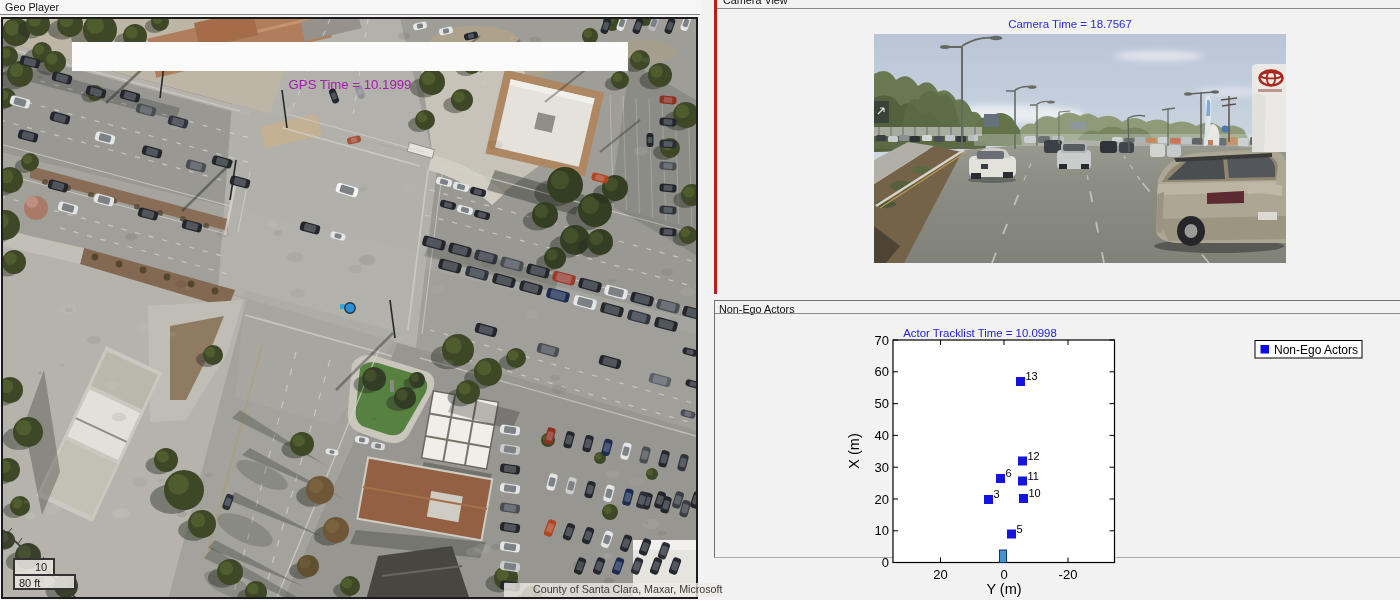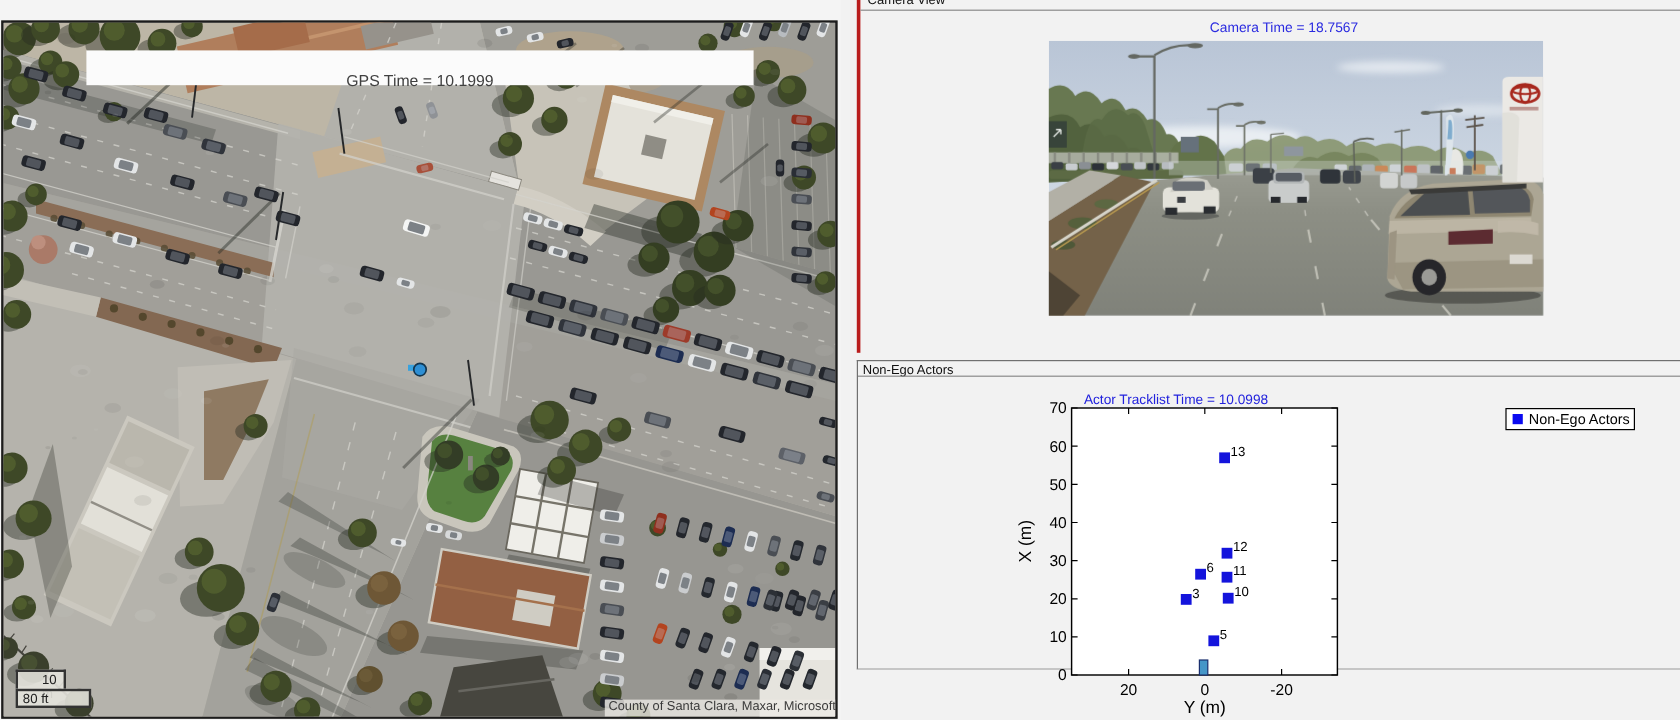--- a/index.html
+++ b/index.html
@@ -2,20 +2,23 @@
 <html><head>
 <meta charset="utf-8">
 <style>
   html,body{margin:0;padding:0;}
   body{width:1400px;height:600px;background:#f2f2f2;font-family:"Liberation Sans",sans-serif;overflow:hidden;position:relative;}
   .abs{position:absolute;}
 </style>
 </head>
 <body>
   <div class="abs" style="left:0;top:0;width:701px;height:600px;background:#f4f4f4;">
+    <div class="abs" style="left:0;top:0;width:700px;height:14px;background:#f6f6f6;border-bottom:1px solid #828282;">
+      <div class="abs" style="left:5px;top:1px;font-size:10.8px;color:#111;">Geo Player</div>
+    </div>
     <div class="abs" style="left:1px;top:17px;width:697px;height:582px;background:#b8b6b0;border:2px solid #1c1c1c;box-sizing:border-box;">
       <svg id="map" width="693" height="578" viewBox="3 19 693 578" preserveAspectRatio="none" style="display:block">
 <rect x="3" y="19" width="693" height="578" fill="#b3b0a8"></rect>
         <polygon points="3,19 400,19 433,158 270,114 3,42" fill="#bdb6a6"></polygon>
         <polygon points="400,19 696,19 696,229 433,158" fill="#9e9d97"></polygon>
         <polygon points="3,227 247,299 168,600 3,600" fill="#b5b3ac"></polygon>
         <polygon points="398,342 696,430 696,600 283,600" fill="#979691"></polygon>
         <ellipse cx="475" cy="42" rx="45" ry="16" fill="#b3a489" opacity="0.8"></ellipse>
         <ellipse cx="505" cy="68" rx="48" ry="12" fill="#b3a489" opacity="0.5"></ellipse>
         <ellipse cx="640" cy="52" rx="38" ry="13" fill="#ac9e85" opacity="0.6"></ellipse>
@@ -913,29 +916,29 @@
         <ellipse cx="532" cy="315" rx="7.0" ry="4.2" fill="rgba(255,255,255,0.04)"></ellipse>
         <ellipse cx="646" cy="60" rx="4.3" ry="2.6" fill="rgba(255,255,255,0.06)"></ellipse>
         <ellipse cx="175" cy="127" rx="3.7" ry="2.2" fill="rgba(255,255,255,0.07)"></ellipse>
         <ellipse cx="278" cy="233" rx="4.8" ry="2.9" fill="rgba(0,0,0,0.05)"></ellipse>
         <ellipse cx="67" cy="309" rx="8.8" ry="5.3" fill="rgba(255,255,255,0.05)"></ellipse>
         <ellipse cx="119" cy="417" rx="7.3" ry="4.4" fill="rgba(0,0,0,0.07)"></ellipse>
         <rect x="340" y="304" width="5" height="5" fill="#38a2de"></rect>
         <circle cx="350" cy="308" r="5.2" fill="#2e8fd4" stroke="#13364f" stroke-width="1.4"></circle>      
       </svg>
       <div class="abs" style="left:69px;top:23px;width:556px;height:29px;background:#fbfbfb;">
-        <div style="text-align:center;font-size:13.2px;color:#404040;padding-top:18px;">GPS Time = 10.1999</div>
+        <div style="text-align:center;font-size:13.2px;color:#a21caf;padding-top:4px;margin-top:31px;">GPS Time = 10.1999</div>
       </div>
       <div class="abs" style="left:10px;top:539px;width:42px;height:16px;background:rgba(228,227,221,0.9);border-left:2px solid #333;border-top:2px solid #333;border-right:2px solid #333;box-sizing:border-box;">
         <div style="font-size:11px;color:#222;padding:1px 0 0 20px;">10 m</div>
       </div>
       <div class="abs" style="left:10px;top:555px;width:63px;height:16px;background:rgba(228,227,221,0.9);border:2px solid #333;box-sizing:border-box;">
         <div style="font-size:11px;color:#222;padding:1px 0 0 4px;">80 ft</div>
       </div>
-      <div class="abs" style="left:501px;top:564px;width:192px;height:14px;background:rgba(236,234,229,0.8);">
+      <div class="abs" style="left:501px;top:564px;width:192px;height:14px;background:rgba(236,234,229,0.8);padding-left:26px;">
         <div style="font-size:10.7px;color:#3a3a3a;padding-left:3px;white-space:nowrap;">County of Santa Clara, Maxar, Microsoft</div>
       </div>
     </div>
   </div>
 
   <div class="abs" style="left:714px;top:0;width:686px;height:294px;border-left:3px solid #b91c1c;">
     <div class="abs" style="left:3px;top:-6px;font-size:10.8px;color:#111;background:#f2f2f2;padding:0 3px;">Camera View</div>
     <div class="abs" style="left:0;top:8px;width:686px;height:1px;background:#8a8a8a;"></div>
     <div class="abs" style="left:243px;top:18px;width:220px;height:14px;font-size:11.5px;color:#2a2ae0;text-align:center;">Camera Time = 18.7567</div>
     <div class="abs" style="left:157px;top:34px;width:412px;height:229px;">

